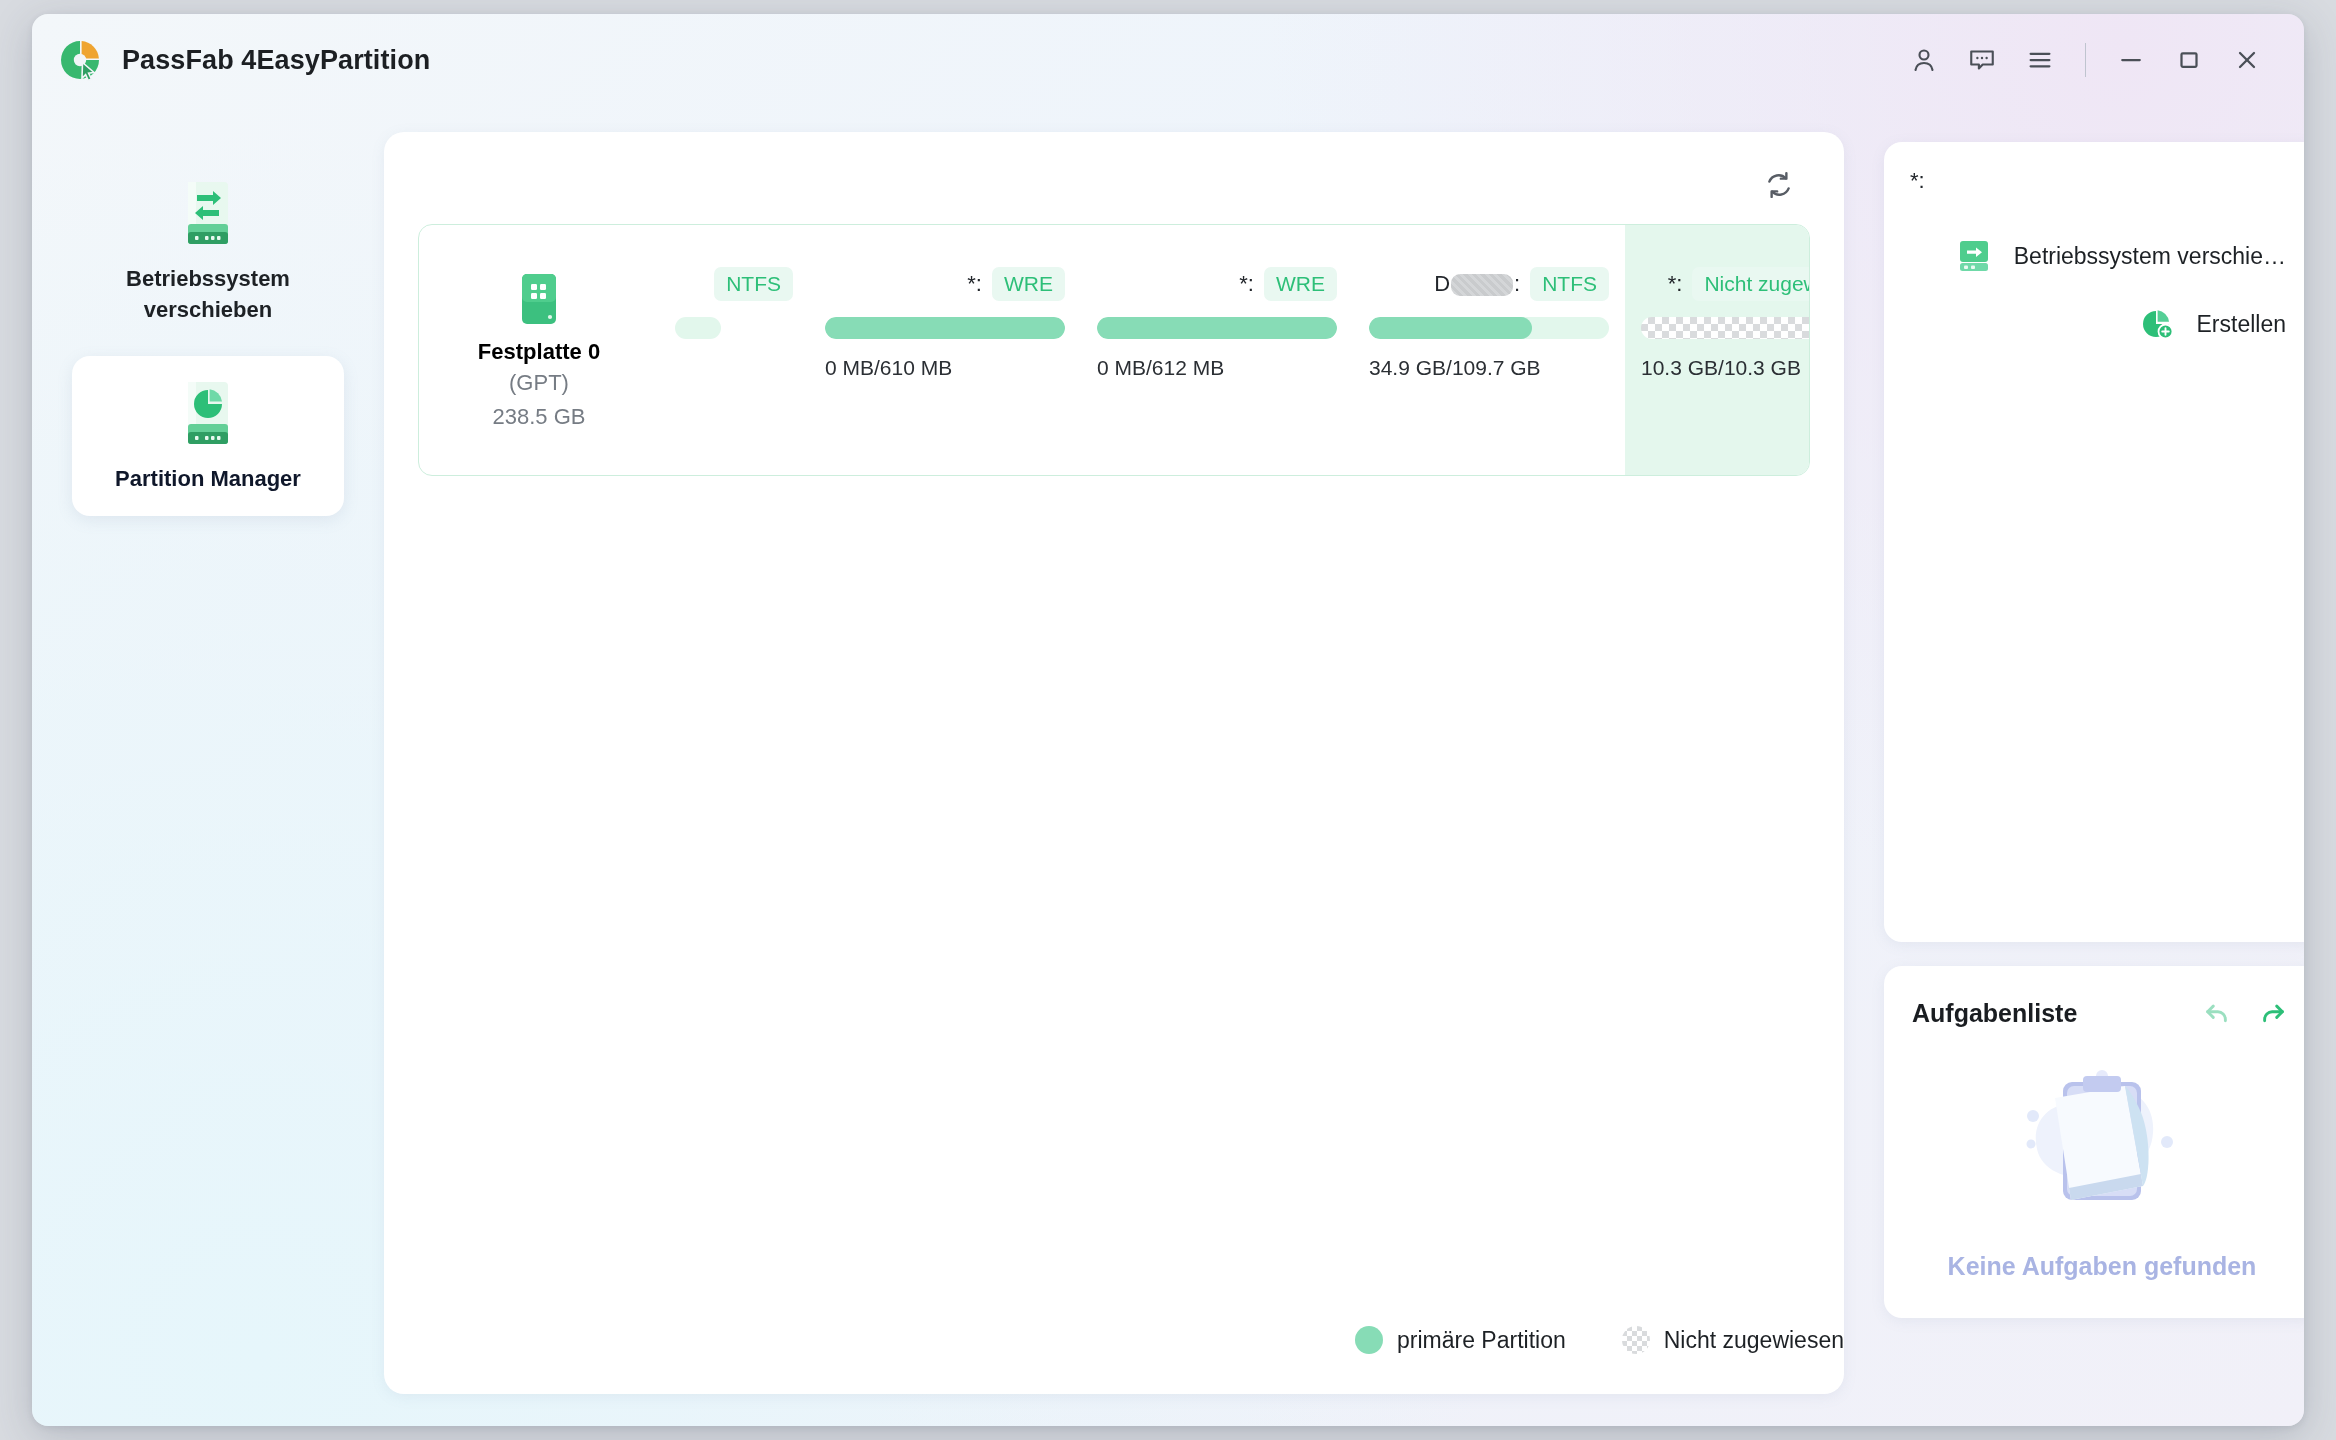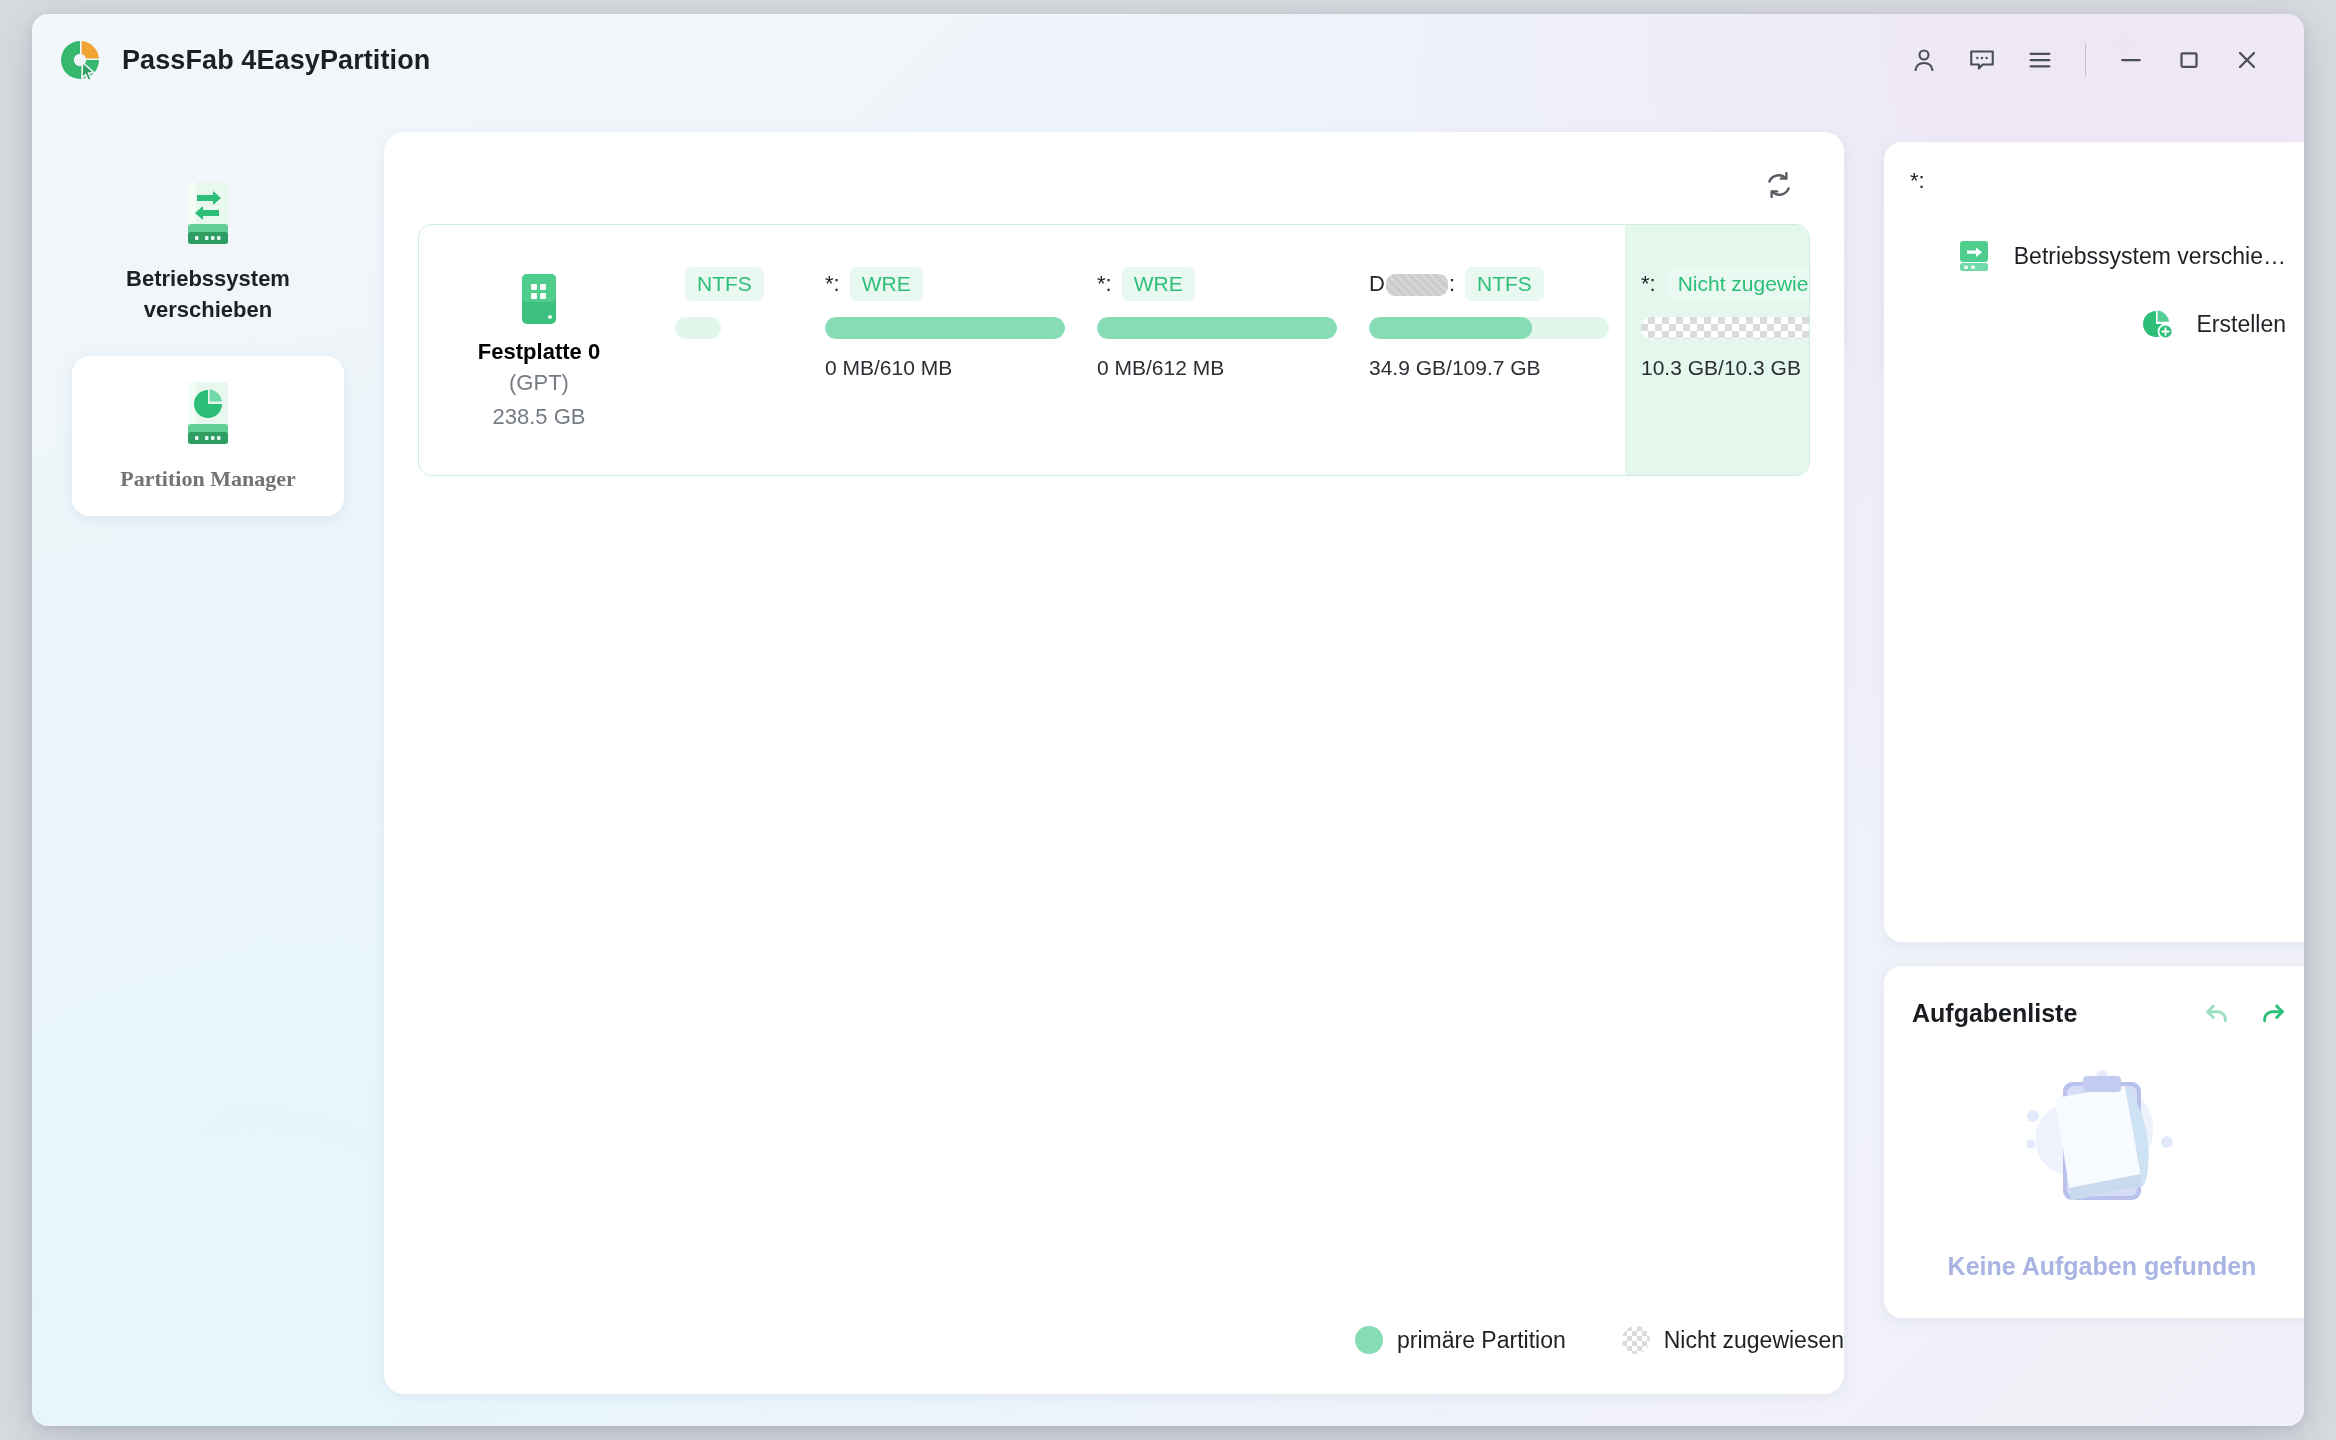--- a/index.html
+++ b/index.html
@@ -52,21 +52,21 @@
     border-radius:18px; text-align:center; cursor:pointer;
   }
   .side-item.active{
     background:#ffffff;
     box-shadow:0 4px 16px rgba(120,140,170,.14);
   }
   .side-ico{ width:66px; height:72px; margin:0 auto 14px auto; position:relative; }
   .side-label{
     font-size:22px; font-weight:bold; color:#1d2125; line-height:1.4;
   }
-  .side-item.active .side-label{ color:#737373;font-family:Liberation Serif, serif; }
+  .side-item.active .side-label{ color:#0f172a; }
 
   
   .main-card{
     position:absolute; left:352px; top:118px;
     width:1460px; height:1262px;
     background:#fff; border-radius:20px;
     box-shadow:0 3px 14px rgba(120,140,170,.10);
   }
   .refresh-wrap{
     position:absolute; right:40px; top:28px;
@@ -89,21 +89,21 @@
   .disk-name{ font-size:22px; font-weight:bold; color:#000000; }
   .disk-sub{ font-size:22px; color:#767c84; line-height:1.45; }
 
   .parts{ flex:1; display:flex; align-items:stretch; padding:0; }
   .part{
     position:relative; padding:42px 16px 0 16px;
     display:flex; flex-direction:column;
   }
   .part.sel{ background:#e4f7ed; }
   .part-top{
-    display:flex; align-items:center; justify-content:flex-start;
+    display:flex; align-items:center; justify-content:flex-end;
     gap:10px; height:34px;
   }
   .part-letter{
     font-size:22px; color:#22262b; white-space:nowrap;
   }
   .part-fs{
     font-size:21px; color:#2dbf78; background:#e9f8f1;
     padding:5px 12px; border-radius:7px; white-space:nowrap;
   }
   .part-redacted{

